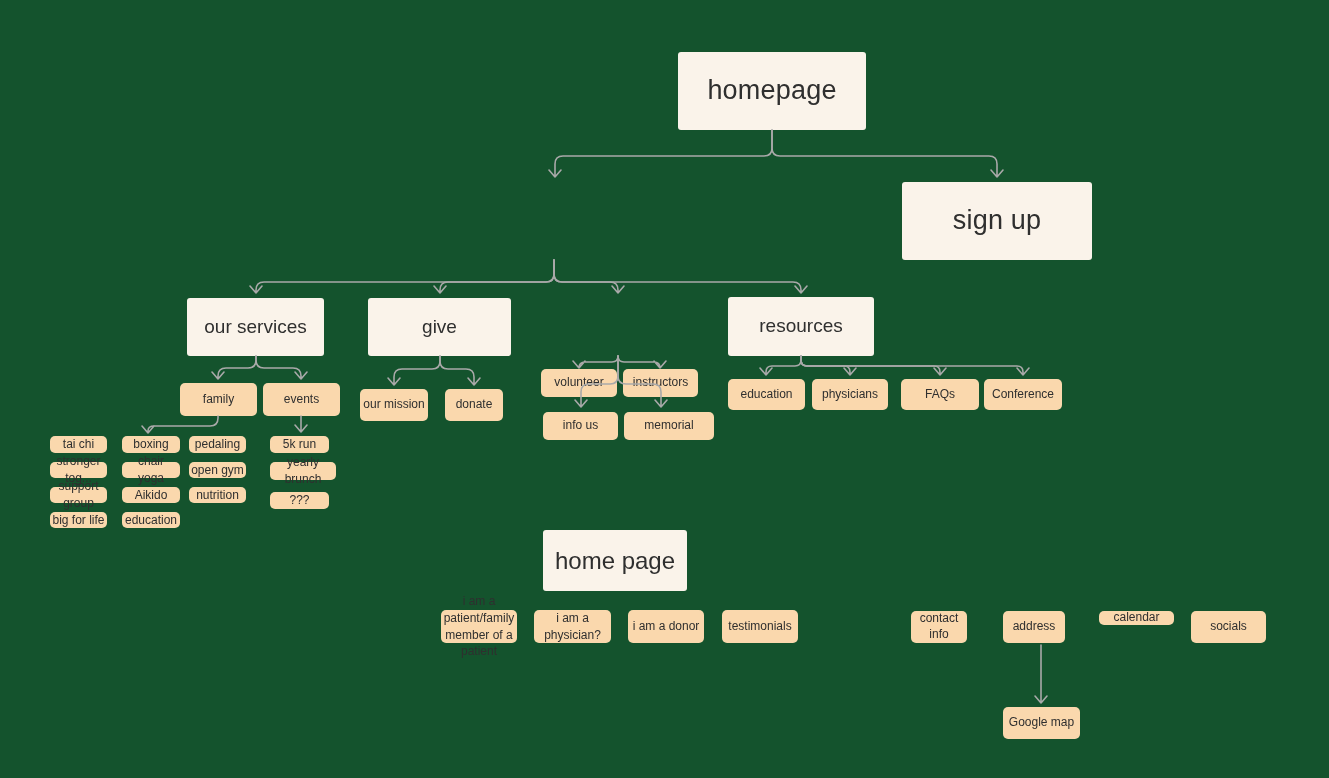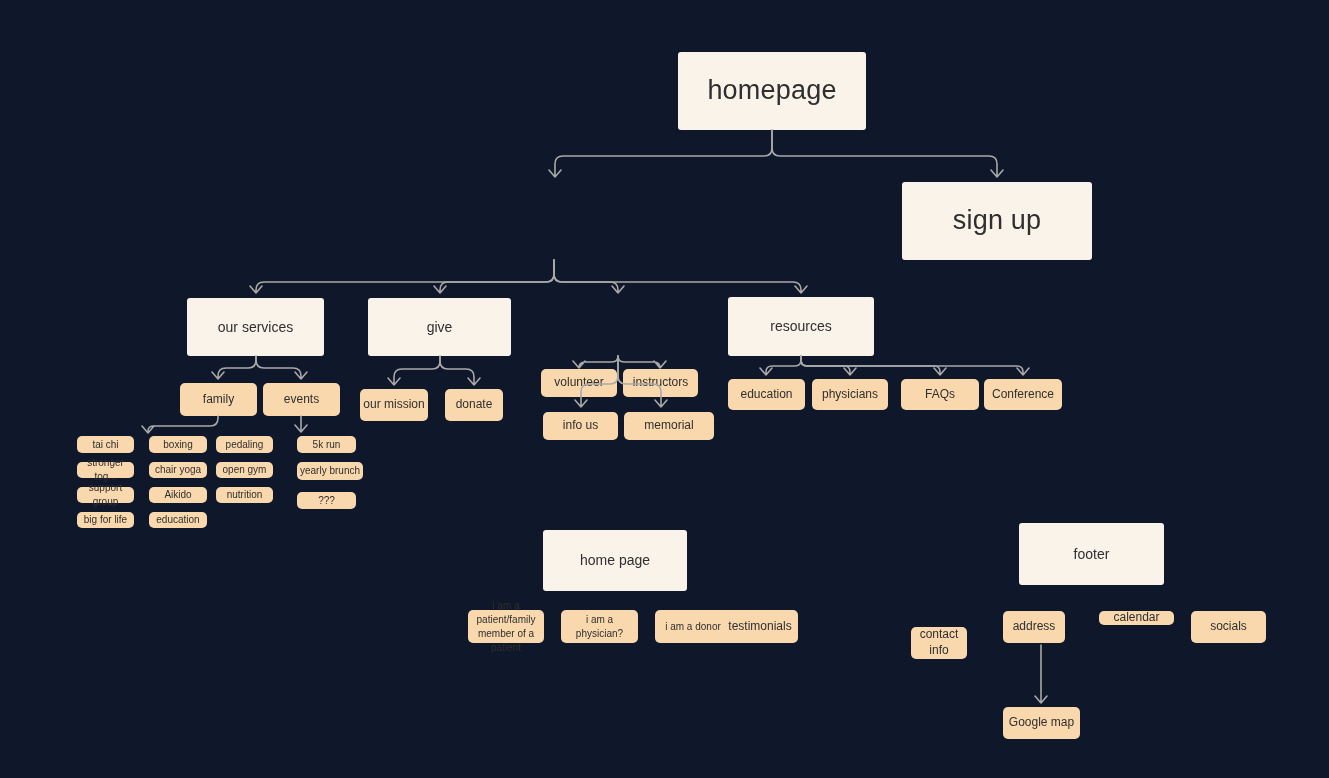--- a/index.html
+++ b/index.html
@@ -1,37 +1,37 @@
 <!DOCTYPE html>
 <html><head>
 <meta charset="utf-8">
 <style>
   html,body { margin:0; padding:0; background:#ffffff; }
   .canvas {
     position:relative;
     width:1329px; height:778px;
-    background:#0f172a;
+    background:#14532d;
     font-family:"Liberation Sans", sans-serif;
     overflow:hidden;
   }
   .node {
     position:absolute;
     display:flex; align-items:center; justify-content:center;
     text-align:center;
     color:#2f2f2f;
     box-sizing:border-box;
     line-height:1.3;
   }
   .cream { background:#faf3ea; border-radius:3px; }
   .peach { background:#fad8ad; border-radius:5px; }
   .f-xl { font-size:27px; letter-spacing:0.2px; }
-  .f-lg { font-size:14px; }
-  .f-md { font-size:14px;text-align:right; }
+  .f-lg { font-size:19px; }
+  .f-md { font-size:24px;text-align:right; }
   .f-sm { font-size:12px; }
-  .f-xs { font-size:10px; padding:2px; line-height:1.4;margin-left:27px; }
+  .f-xs { font-size:12px; padding:2px; line-height:1.4; }
   .edges {
     position:absolute; left:0; top:0;
     pointer-events:none;
   }
   .edge {
     fill:none;
     stroke:#a9a9a9;
     stroke-width:1.6;
     stroke-linecap:round;
     stroke-linejoin:round;
@@ -82,22 +82,21 @@
   <div class="node peach f-xs" style="left:270px;top:436px;width:59px;height:17px">5k run</div>
   <div class="node peach f-xs" style="left:270px;top:462px;width:66px;height:18px">yearly brunch</div>
   <div class="node peach f-xs" style="left:270px;top:492px;width:59px;height:17px">???</div>
 
   <div class="node cream f-md" style="left:543px;top:530px;width:144px;height:61px">home page</div>
   <div class="node peach f-xs" style="left:441px;top:610px;width:76px;height:33px">i am a patient/family member of a patient</div>
   <div class="node peach f-xs" style="left:534px;top:610px;width:77px;height:33px">i am a physician?</div>
   <div class="node peach f-xs" style="left:628px;top:610px;width:76px;height:33px">i am a donor</div>
   <div class="node peach f-sm" style="left:722px;top:610px;width:76px;height:33px">testimonials</div>
 
-  <div class="node cream f-md" style="left:1019px;top:523px;width:145px;height:62px">footer</div>
-  <div class="node peach f-sm" style="left:911px;top:627px;width:56px;height:32px">contact info</div>
+  <div class="node peach f-sm" style="left:911px;top:611px;width:56px;height:32px">contact info</div>
   <div class="node peach f-sm" style="left:1003px;top:611px;width:62px;height:32px">address</div>
   <div class="node peach f-sm" style="left:1099px;top:611px;width:75px;height:14px">calendar</div>
   <div class="node peach f-sm" style="left:1191px;top:611px;width:75px;height:32px">socials</div>
   <div class="node peach f-sm" style="left:1003px;top:707px;width:77px;height:32px">Google map</div>
 
   <svg class="edges" width="1329" height="778" viewBox="0 0 1329 778">
     <path class="edge" d="M772 130 V148 Q772 156 764 156 H563 Q555 156 555 164 V177 M549 170 L555 177 L561 170"></path>
     <path class="edge" d="M772 130 V148 Q772 156 780 156 H989 Q997 156 997 164 V177 M991 170 L997 177 L1003 170"></path>
     <path class="edge" d="M554 260 V274 Q554 282 546 282 H264 Q256 282 256 290 V293 M250 286 L256 293 L262 286"></path>
     <path class="edge" d="M554 260 V274 Q554 282 546 282 H448 Q440 282 440 290 V293 M434 286 L440 293 L446 286"></path>

